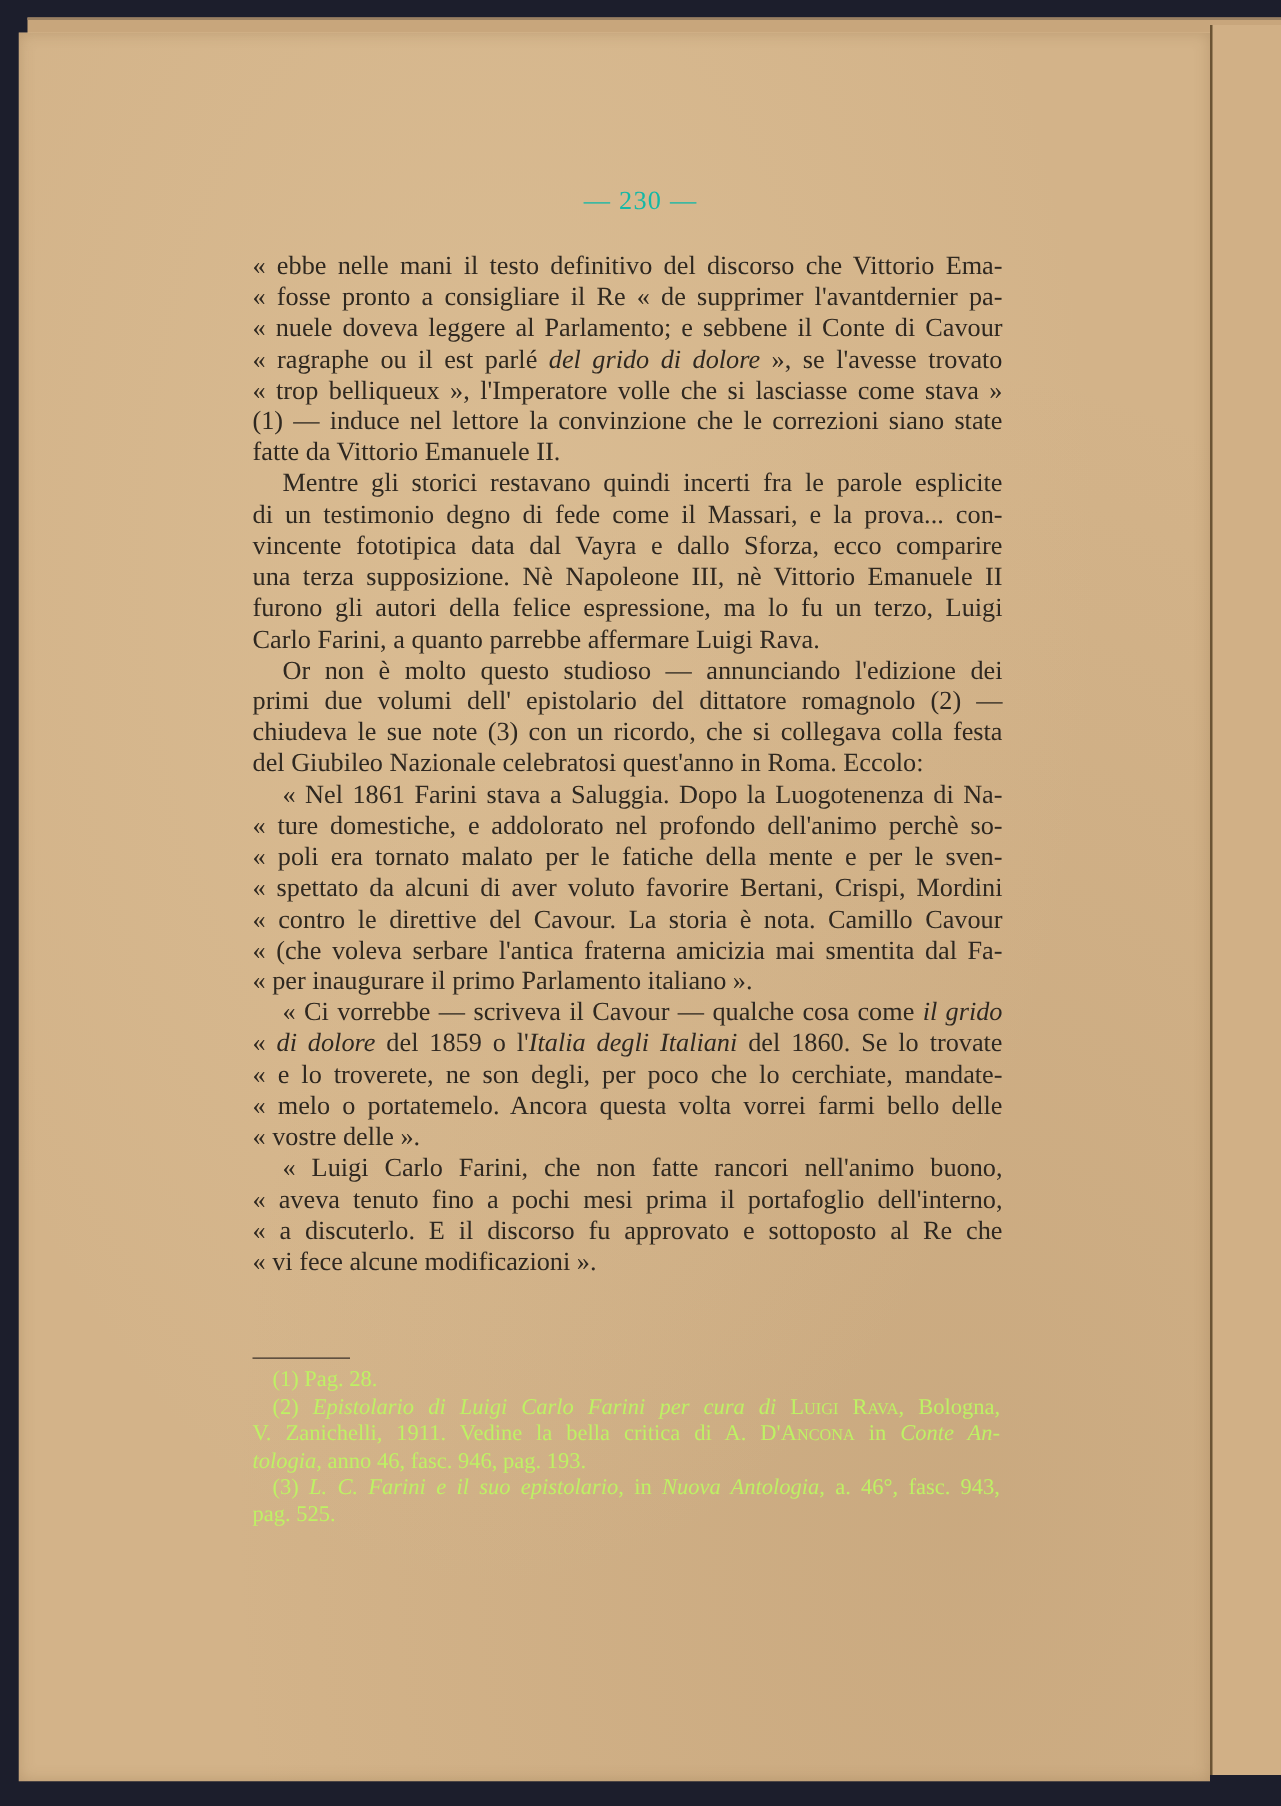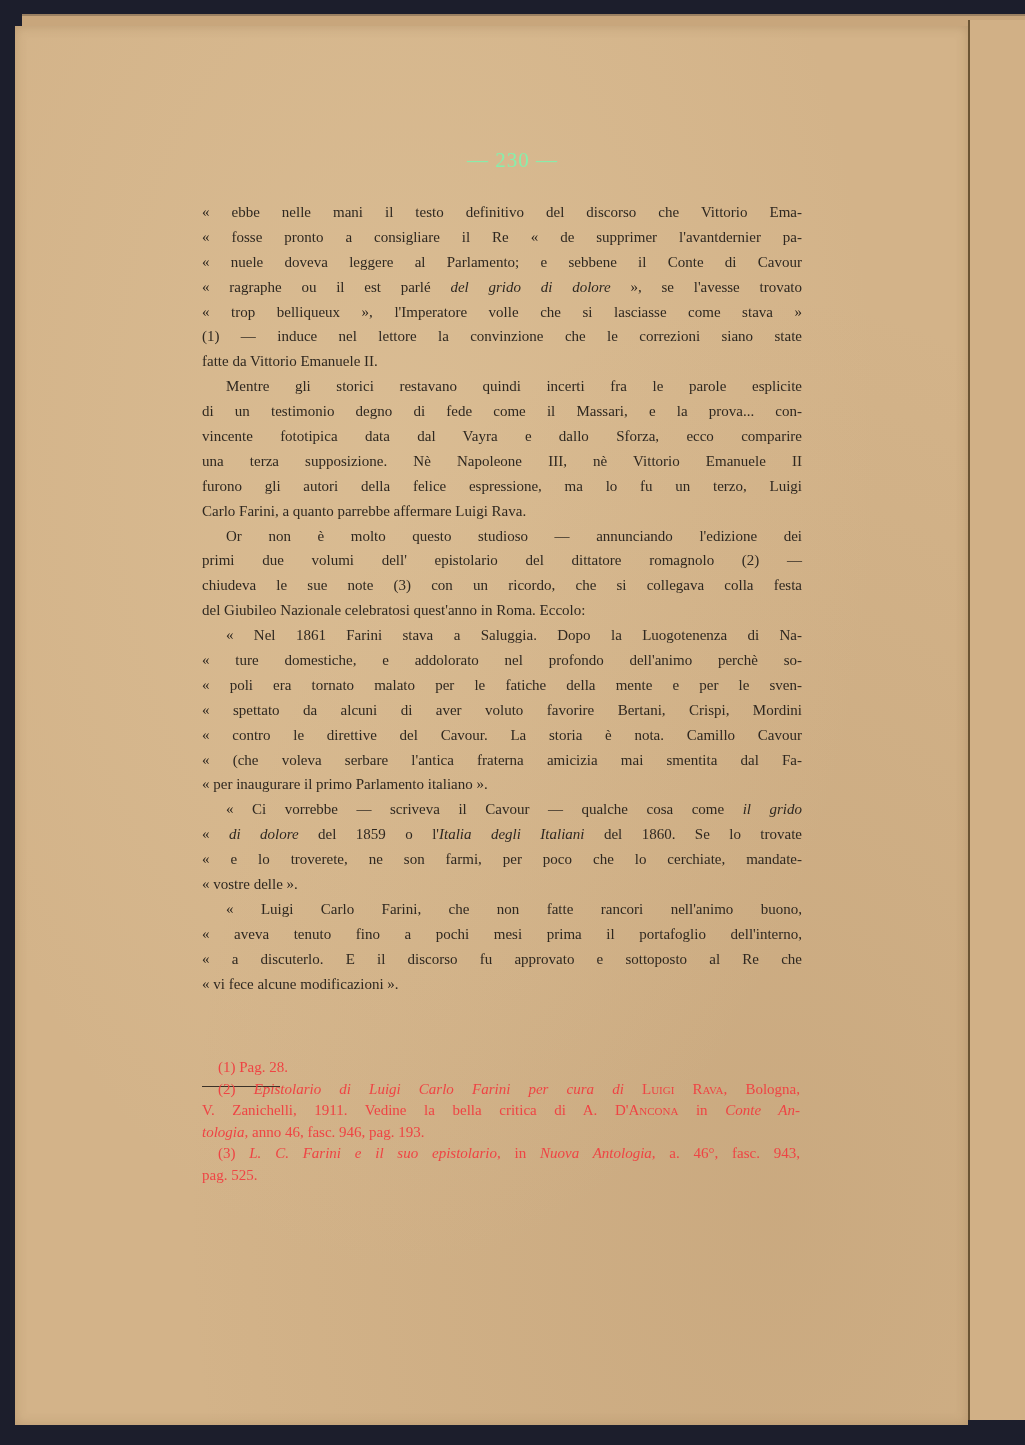--- a/index.html
+++ b/index.html
@@ -21,43 +21,43 @@
       radial-gradient(ellipse at 80% 85%, rgba(160,125,85,0.18), rgba(0,0,0,0) 55%);
     box-shadow: inset 0 0 12px rgba(110,80,45,0.25);
   }
   .next-page {
     position: absolute; left: 968px; top: 20px; width: 57px; height: 1400px;
     background: #d1b086;
     border-left: 2px solid #6b5434;
   }
   .page-number {
     position: absolute; left: 0; width: 1025px; top: 148px;
-    text-align: center; font-size: 21px; color: #86efac;
+    text-align: center; font-size: 21px; color: #14b8a6;
     letter-spacing: 1px;
   }
   .text-block {
     position: absolute; left: 202px; top: 200px; width: 600px;
-    font-size: 15px; line-height: 24.9px; color: #2f2820;
+    font-size: 21px; line-height: 24.9px; color: #2f2820;
   }
   .line {
     display: block; white-space: nowrap;
     text-align: justify; text-align-last: justify;
     height: 24.9px;
   }
   .line.last { text-align-last: left; }
   .line.indent { padding-left: 24px; box-sizing: border-box; }
   .it { font-style: italic; }
   .sc { font-variant: small-caps; }
   .footnote-rule {
     position: absolute; left: 202px; top: 1086px; width: 78px; height: 0;
     border-top: 1.5px solid #3b3128;
   }
   .footnotes {
-    position: absolute; left: 202px; top: 1057px; width: 598px;
-    font-size: 15px; line-height: 21.5px; color: #ef4444;
+    position: absolute; left: 202px; top: 1093px; width: 598px;
+    font-size: 18px; line-height: 21.5px; color: #bef264;
   }
   .footnotes .line { height: 21.5px; }
   .footnotes .line.indent { padding-left: 16px; }
 </style>
 </head>
 <body>
 
 <div class="back-sheet"></div>
 <div class="page"></div>
 <div class="next-page"></div>
@@ -93,21 +93,22 @@
       <span class="line"><span>« ture domestiche, e addolorato nel profondo dell'animo perchè so-</span></span>
       <span class="line"><span>« poli era tornato malato per le fatiche della mente e per le sven-</span></span>
       <span class="line"><span>« spettato da alcuni di aver voluto favorire Bertani, Crispi, Mordini</span></span>
       <span class="line"><span>« contro le direttive del Cavour. La storia è nota. Camillo Cavour</span></span>
       <span class="line"><span>« (che voleva serbare l'antica fraterna amicizia mai smentita dal Fa-</span></span>
       <span class="line last"><span>« per inaugurare il primo Parlamento italiano ».</span></span>
     </div>
     <div>
       <span class="line indent"><span>« Ci vorrebbe — scriveva il Cavour — qualche cosa come </span><span class="it">il grido</span></span>
       <span class="line"><span>« </span><span class="it">di dolore</span><span> del 1859 o l'</span><span class="it">Italia degli Italiani</span><span> del 1860. Se lo trovate</span></span>
-      <span class="line"><span>« e lo troverete, ne son farmi, per poco che lo cerchiate, mandate-</span></span>
+      <span class="line"><span>« e lo troverete, ne son degli, per poco che lo cerchiate, mandate-</span></span>
+      <span class="line"><span>« melo o portatemelo. Ancora questa volta vorrei farmi bello delle</span></span>
       <span class="line last"><span>« vostre delle ».</span></span>
     </div>
     <div>
       <span class="line indent"><span>« Luigi Carlo Farini, che non fatte rancori nell'animo buono,</span></span>
       <span class="line"><span>« aveva tenuto fino a pochi mesi prima il portafoglio dell'interno,</span></span>
       <span class="line"><span>« a discuterlo. E il discorso fu approvato e sottoposto al Re che</span></span>
       <span class="line last"><span>« vi fece alcune modificazioni ».</span></span>
     </div>
   </div>
 

